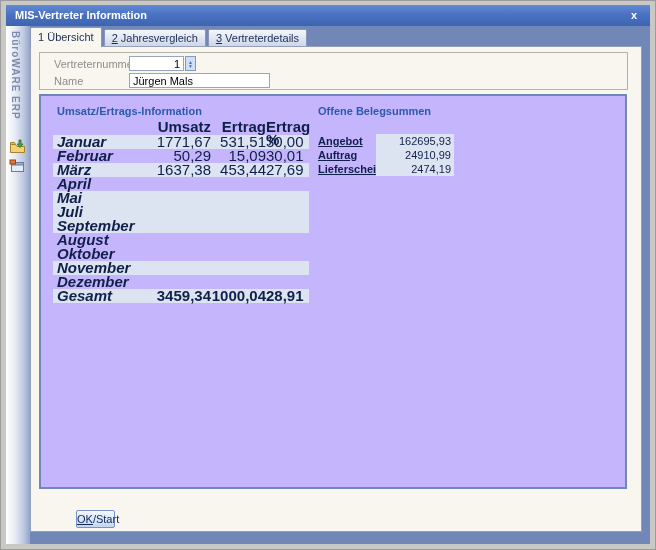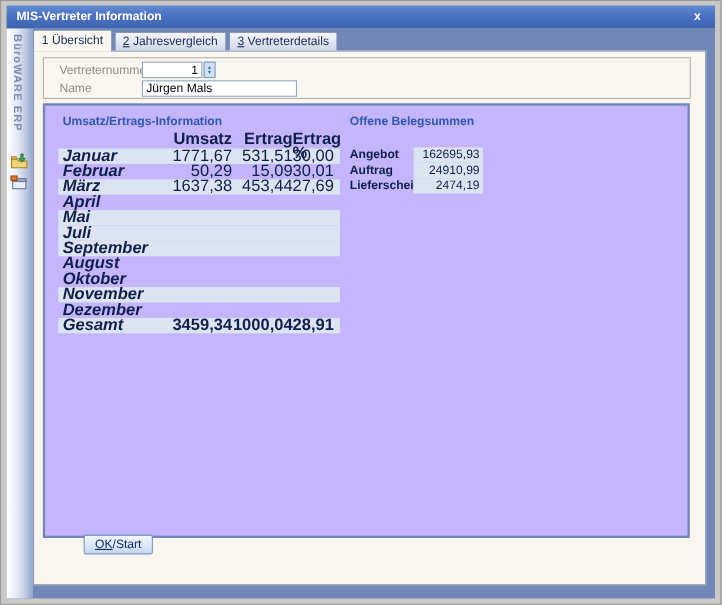--- a/index.html
+++ b/index.html
@@ -59,25 +59,25 @@
   .trow.shade { background:#dce3f1; }
   .trow.total { font-weight:bold; }
   .c-month { width:96px; font-weight:bold; padding-left:4px;font-style:italic; }
   .c-umsatz { width:62px; text-align:right; }
   .c-ertrag { width:55px; text-align:right; }
   .c-pct { width:42px; text-align:left; padding-right:2px; }
 
   
   .rtable { position:absolute; left:277px; top:38px; font-size:11px; color:#10204a; }
   .rrow { display:flex; height:14px; line-height:14px; margin-bottom:0; }
-  .r-label { width:58px; font-weight:bold; }
-  .r-value { width:63px; text-align:right; background:#dce3f1; padding-right:3px; }
-
-  
-  .okbtn { position:absolute; left:45px; top:439px; width:63px; height:18px;
+  .r-label { width:58px; font-weight:bold;text-decoration:underline; }
+  .r-value { width:78px; text-align:right; background:#dce3f1; padding-right:3px; }
+
+  
+  .okbtn { position:absolute; left:45px; top:463px; width:39px; height:18px;
     background:linear-gradient(180deg,#f1f7fd 0%,#dcE9f8 50%,#c3d6ef 100%);
     border:1px solid #7a94c0; border-radius:2px; font-size:11px; color:#13265c;
     text-align:center; line-height:16px; cursor:default; }
 </style>
 </head>
 <body>
 
 <div class="window">
 
   <div class="titlebar">

